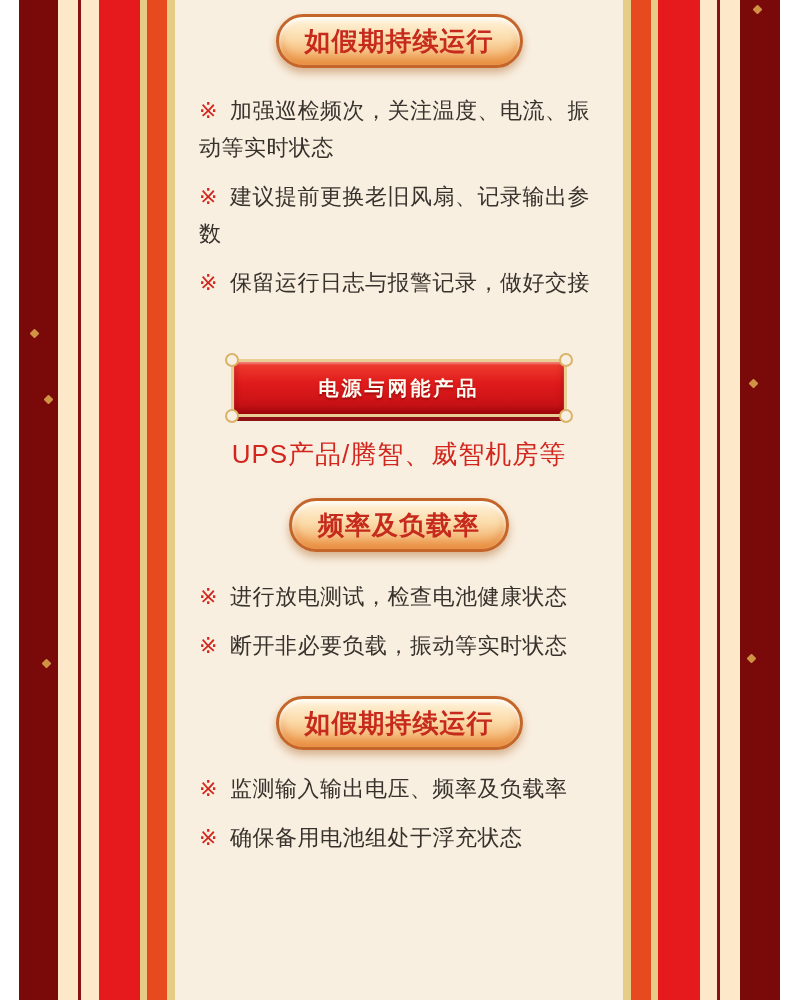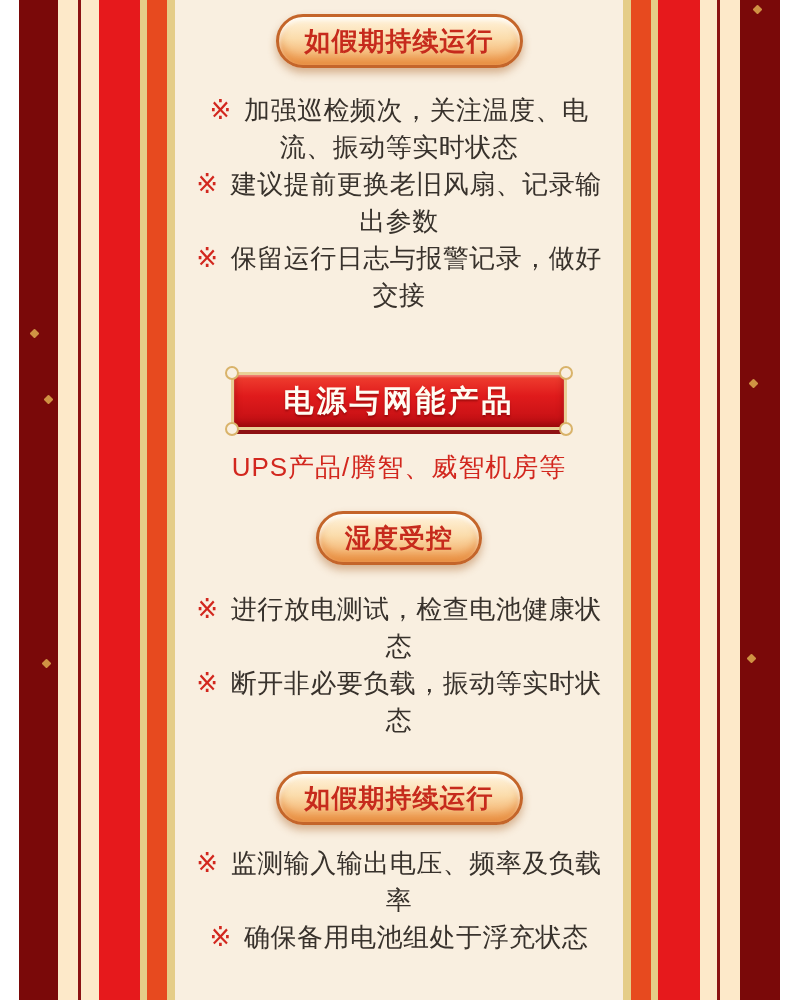--- a/index.html
+++ b/index.html
@@ -40,36 +40,36 @@
     letter-spacing:1px;white-space:nowrap;
   }
   .mt-p1{margin-top:14px;}
   .mt-p2{margin-top:26px;}
   .mt-p3{margin-top:32px;}
 
   
   .bullets{margin-top:24px;}
   .bullets.tight{margin-top:26px;}
   .bullet{
-    margin:0;padding:0;color:#38322c;font-size:26px;line-height:37px;
-    letter-spacing:.5px;text-align:center;
+    margin:12px;padding:0;color:#38322c;font-size:22px;line-height:37px;
+    letter-spacing:.5px;text-align:left;
   }
   .bullet + .bullet{margin-top:0;}
   .mk{color:#d2271e;margin-right:12px;}
 
   
   .banner-row{text-align:center;margin-top:58px;}
   .banner{
     display:inline-block;position:relative;width:330px;height:52px;
     border:3px solid #e9cf96;border-radius:0;
     background:linear-gradient(180deg,#f04030 0%,#e01b1c 40%,#c00e13 100%);
     box-shadow:0 5px 0 -1px #8e1113,
                inset 0 2px 2px rgba(255,255,255,.35),
                inset 0 -4px 7px rgba(110,0,0,.5);
-    color:#fffdf3;font-size:30px;font-weight:bold;line-height:52px;
+    color:#fffdf3;font-size:20px;font-weight:bold;line-height:52px;
     letter-spacing:3px;text-align:center;
     text-shadow:0 2px 2px rgba(110,0,0,.5);
   }
   .notch{
     position:absolute;width:14px;height:14px;border-radius:50%;
     background:#f9efe0;border:2px solid #d9b36a;box-sizing:border-box;
   }
   .n-tl{top:-9px;left:-9px;}
   .n-tr{top:-9px;right:-9px;}
   .n-bl{bottom:-9px;left:-9px;}
@@ -117,21 +117,21 @@
         <i class="notch n-tr"></i>
         <i class="notch n-bl"></i>
         <i class="notch n-br"></i>
         <span>电源与网能产品</span>
       </span>
     </div>
 
     <p class="subtitle">UPS产品/腾智、威智机房等</p>
 
     <div class="pill-row mt-p2">
-      <span class="pill">湿度受控</span>
+      <span class="pill">频率及负载率</span>
     </div>
 
     <div class="bullets tight">
       <p class="bullet"><span class="mk">※</span><span>进行放电测试，检查电池健康状态</span></p>
       <p class="bullet"><span class="mk">※</span><span>断开非必要负载，振动等实时状态</span></p>
     </div>
 
     <div class="pill-row mt-p3">
       <span class="pill">如假期持续运行</span>
     </div>

